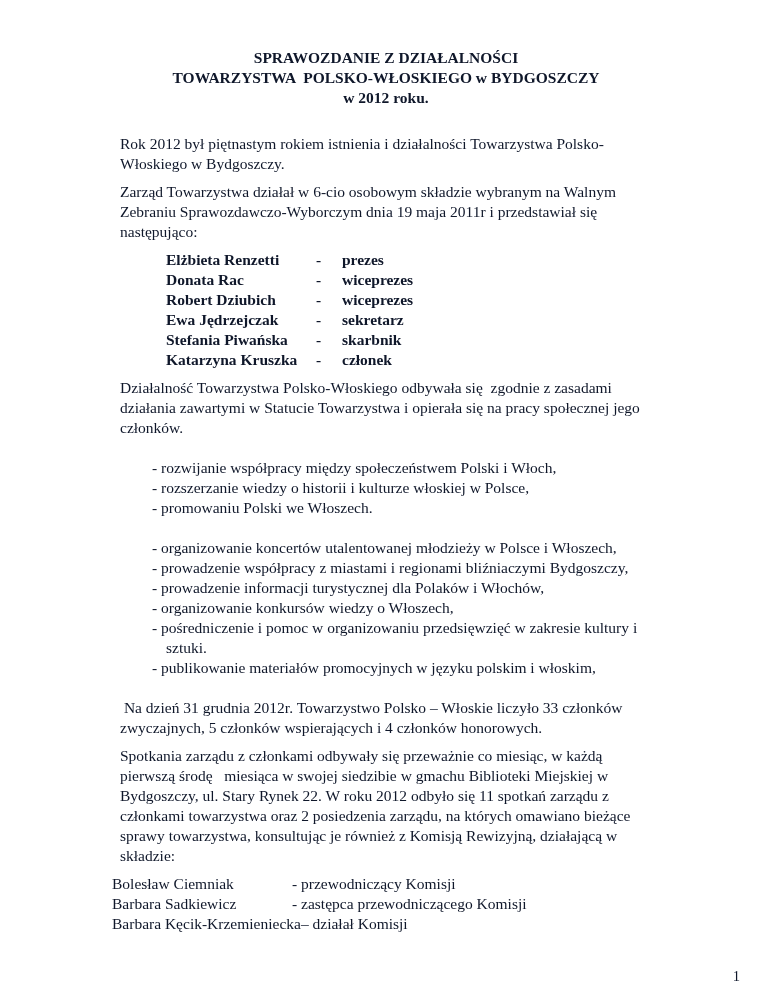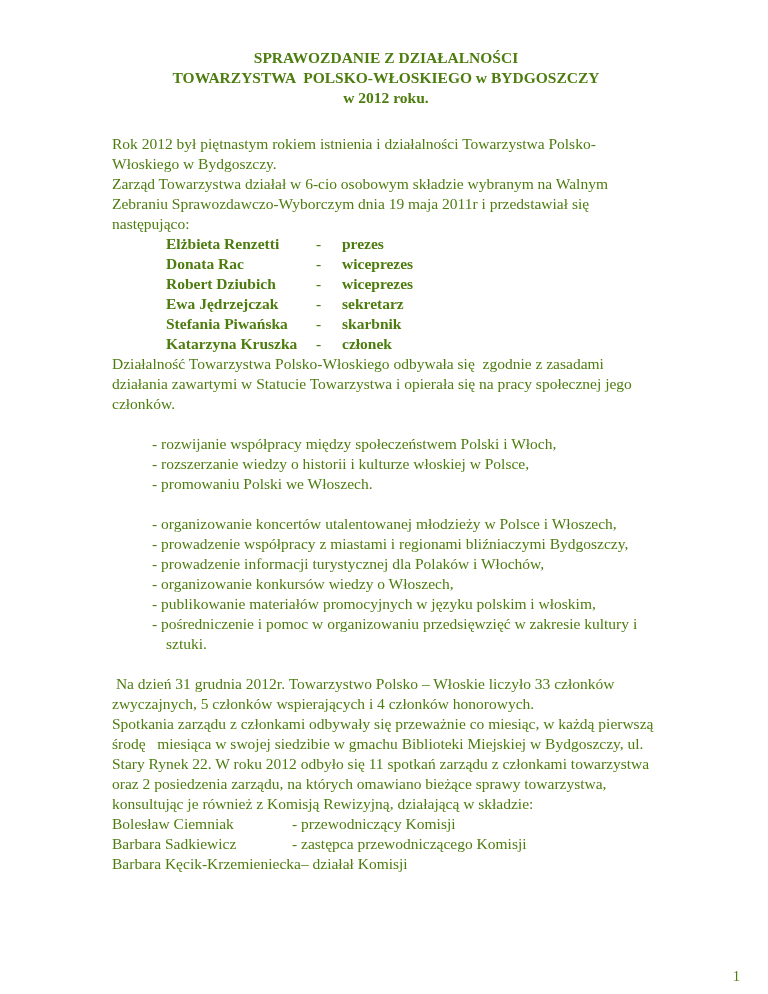--- a/index.html
+++ b/index.html
@@ -10,31 +10,31 @@
   .page {
     position: relative;
     width: 768px;
     height: 994px;
     background: #ffffff;
     box-sizing: border-box;
     padding: 48px 108px 0 112px;
     font-family: "Liberation Serif", "DejaVu Serif", serif;
     font-size: 15.5px;
     line-height: 20px;
-    color: #4d7c0f;
+    color: #0f172a;
     overflow: hidden;
   }
   .txt { white-space: pre-wrap; }
   .title-block {
     text-align: center;
     font-weight: bold;
     margin-bottom: 26px;
   }
   .title-line { white-space: pre-wrap; }
-  p.para { margin: 0; }
+  p.para { margin: 8px; }
   .section-gap { margin-top: 20px; }
   .member-list { margin-left: 54px; font-weight: bold; }
   .member-row { }
   .member-name { display: inline-block; min-width: 150px; }
   .member-sep  { display: inline-block; min-width: 26px; }
   .list-items { margin-left: 40px; }
   .list-item {
     padding-left: 14px;
     text-indent: -14px;
     white-space: pre-wrap;
@@ -94,22 +94,22 @@
       <div class="list-item">- promowaniu Polski we Włoszech.</div>
     </div>
   </div>
 
   <div class="section-gap">
     <div class="list-items">
       <div class="list-item">- organizowanie koncertów utalentowanej młodzieży w Polsce i Włoszech,</div>
       <div class="list-item">- prowadzenie współpracy z miastami i regionami bliźniaczymi Bydgoszczy,</div>
       <div class="list-item">- prowadzenie informacji turystycznej dla Polaków i Włochów,</div>
       <div class="list-item">- organizowanie konkursów wiedzy o Włoszech,</div>
+      <div class="list-item">- pośredniczenie i pomoc w organizowaniu przedsięwzięć w zakresie kultury i sztuki.</div>
       <div class="list-item">- publikowanie materiałów promocyjnych w języku polskim i włoskim,</div>
-      <div class="list-item">- pośredniczenie i pomoc w organizowaniu przedsięwzięć w zakresie kultury i sztuki.</div>
     </div>
   </div>
 
   <div class="section-gap">
     <p class="para txt"> Na dzień 31 grudnia 2012r. Towarzystwo Polsko – Włoskie liczyło 33 członków zwyczajnych, 5 członków wspierających i 4 członków honorowych.</p>
     <p class="para txt">Spotkania zarządu z członkami odbywały się przeważnie co miesiąc, w każdą pierwszą środę   miesiąca w swojej siedzibie w gmachu Biblioteki Miejskiej w Bydgoszczy, ul. Stary Rynek 22. W roku 2012 odbyło się 11 spotkań zarządu z członkami towarzystwa oraz 2 posiedzenia zarządu, na których omawiano bieżące sprawy towarzystwa, konsultując je również z Komisją Rewizyjną, działającą w składzie:</p>
   </div>
 
   <div class="commission-list">
     <div class="commission-row">

